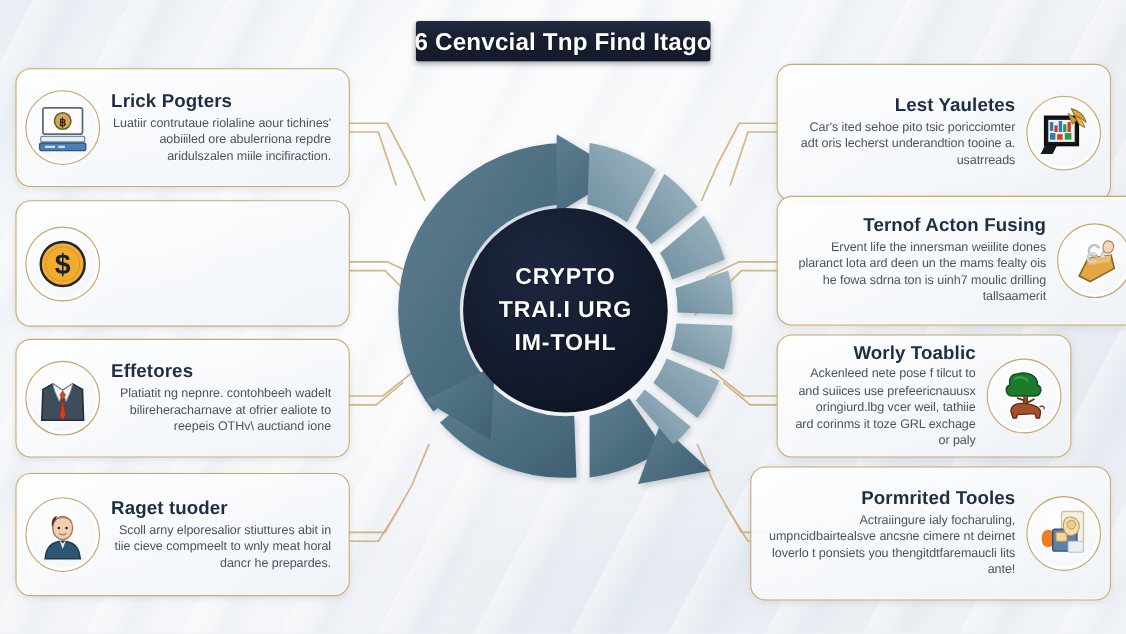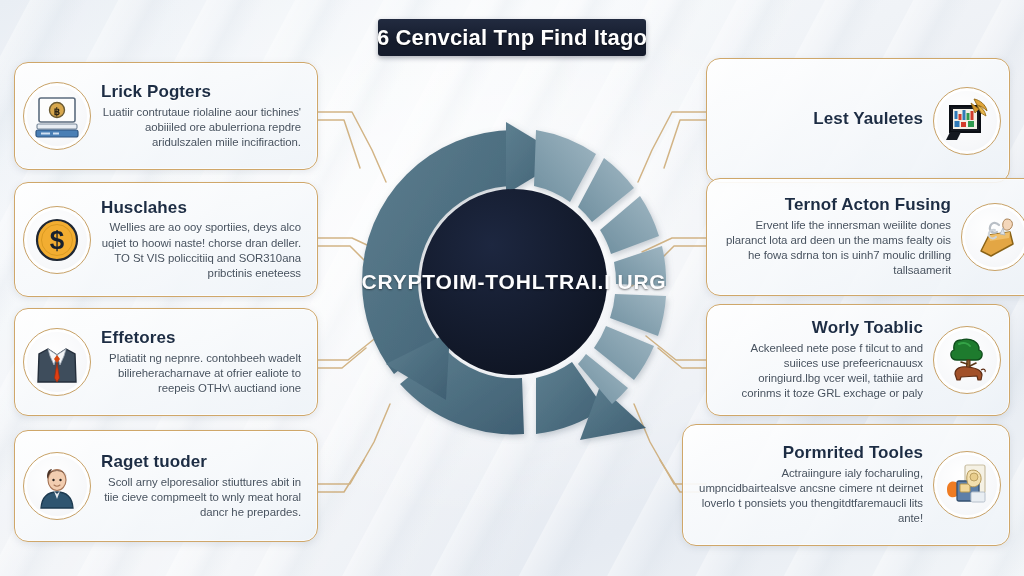--- a/index.html
+++ b/index.html
@@ -48,21 +48,21 @@
   }
 
   
   .connectors{position:absolute;inset:0;z-index:2;pointer-events:none;}
 
   
   .wheel{position:absolute;left:328px;top:96px;width:372px;height:372px;z-index:3;}
   .wheel svg{display:block;}
   .hub-text{
     position:absolute;left:328px;top:96px;width:372px;height:372px;z-index:4;
-    display:flex;flex-direction:row;align-items:center;justify-content:center;
+    display:flex;flex-direction:column;align-items:center;justify-content:center;
     pointer-events:none;
   }
   .hub-text b{
     display:block;color:#fdfdfe;font-weight:bold;font-size:21px;
     letter-spacing:.8px;line-height:1.42;text-align:center;
     text-shadow:0 1px 2px rgba(0,0,0,.45);
   }
 
   
   .card{
@@ -185,22 +185,22 @@
           <path d="M300 292 A152 152 0 0 1 284 308 L250 268 A96 96 0 0 0 258 258 Z"></path>
         </g>
       </g>
 
       <circle cx="186" cy="186" r="93" fill="url(#hubg)"></circle>
     </svg>
   </div>
 
   <div class="hub-text">
     <b>CRYPTO</b>
+    <b>TRAI.I URG</b>
     <b>IM-TOHL</b>
-    <b>TRAI.I URG</b>
   </div>
 
   <div class="card left" style="left:14px;top:62px;width:304px;height:108px;">
     <div class="ic">
       <svg width="52" height="52" viewBox="0 0 52 52">
         <rect x="8" y="8" width="36" height="24" rx="2" fill="#fdfdfd" stroke="#5b6b7d" stroke-width="1.6"></rect>
         <circle cx="26" cy="20" r="7.5" fill="#d8a84e" stroke="#6a5a33" stroke-width="1.4"></circle>
         <text x="26" y="24.5" font-size="10" font-family="'Liberation Serif',serif" text-anchor="middle" fill="#2c2416" font-weight="bold">฿</text>
         <rect x="6" y="34" width="40" height="5" rx="1.5" fill="#e8edf3" stroke="#7a8a9c" stroke-width="1.2"></rect>
         <rect x="5" y="40" width="42" height="7" rx="2" fill="#4a7fb5" stroke="#2e5580" stroke-width="1.2"></rect>
@@ -214,24 +214,20 @@
     </div>
   </div>
 
   <div class="card left" style="left:14px;top:182px;width:304px;height:115px;">
     <div class="ic">
       <svg width="52" height="52" viewBox="0 0 52 52">
         <circle cx="26" cy="26" r="20" fill="#f2ad31" stroke="#1f2733" stroke-width="2.2"></circle>
         <circle cx="26" cy="26" r="15.5" fill="none" stroke="#d99a22" stroke-width="1"></circle>
         <text x="26" y="35" font-size="26" font-family="'Liberation Sans',sans-serif" text-anchor="middle" fill="#16202e" font-weight="bold">$</text>
       </svg>
-    </div>
-    <div class="card-body">
-      <h3>Husclahes</h3>
-      <p>Wellies are ao ooy sportiies, deys alco uqiet to hoowi naste! chorse dran deller. TO St VIS policcitiiq and SOR310ana pribctinis eneteess</p>
     </div>
   </div>
 
   <div class="card left" style="left:14px;top:430px;width:304px;height:112px;">
     <div class="ic">
       <svg width="52" height="52" viewBox="0 0 52 52">
         <path d="M10 48 C11 36 18 32 26 32 C34 32 41 36 42 48 Z" fill="#2f5570" stroke="#1d3a50" stroke-width="1.3"></path>
         <path d="M23 31 L26 39 L29 31 L26 34 Z" fill="#e6eaef"></path>
         <ellipse cx="26" cy="20" rx="9" ry="10.5" fill="#f2cdb0" stroke="#a8785a" stroke-width="1.2"></ellipse>
         <path d="M16 18 C16 8 36 8 36 18 C36 14 32 11 26 11 C20 11 17 14 16 18 Z" fill="#4a3226"></path>
@@ -279,41 +275,42 @@
           <rect x="27" y="26" width="6" height="6" fill="#2f9a4e"></rect>
         </g>
         <path d="M9 37 L20 37 L16 45 L5 45 Z" fill="#141820"></path>
         <path d="M33 4 C39 5 45 10 46 16 C43 13 40 11 36 10 Z" fill="#e0a53a" stroke="#9a6f1d" stroke-width="1"></path>
         <path d="M36 10 C41 12 44 16 45 21 L40 18 Z" fill="#e8b84e" stroke="#9a6f1d" stroke-width=".9"></path>
         <path d="M30 8 L38 14 L34 18 Z" fill="#d4962c" stroke="#8f6618" stroke-width=".8"></path>
       </svg>
     </div>
     <div class="card-body">
       <h3>Lest Yauletes</h3>
+      <p>Car's ited sehoe pito tsic poricciomter adt oris lecherst underandtion tooine a. usatrreads</p>
     </div>
   </div>
 
   <div class="card right" style="left:706px;top:178px;width:332px;height:118px;">
     <div class="ic">
       <svg width="52" height="52" viewBox="0 0 52 52">
         <path d="M12 40 L20 24 L41 21 L44 33 L22 45 Z" fill="#e3a644" stroke="#8a6317" stroke-width="1.5" stroke-linejoin="round"></path>
         <path d="M20 24 L41 21 L40 27 L21 30 Z" fill="#f0bf6a"></path>
         <path d="M38 8 C43 8 45 13 42 17 C40 20 35 20 34 16 C33 12 35 8 38 8 Z" fill="#f4d7bb" stroke="#a98154" stroke-width="1"></path>
         <path d="M30 14 C26 10 22 12 21 16 C20 20 24 23 28 21" fill="none" stroke="#b9bfc6" stroke-width="2.2" stroke-linecap="round"></path>
         <path d="M26 19 C22 18 19 21 20 25 C21 28 25 28 27 26" fill="none" stroke="#cdd3d9" stroke-width="2" stroke-linecap="round"></path>
         <path d="M34 17 L36 24 L31 23 Z" fill="#dfe4e9" stroke="#a9b2bb" stroke-width=".8"></path>
       </svg>
     </div>
     <div class="card-body">
       <h3>Ternof Acton Fusing</h3>
       <p>Ervent life the innersman weiilite dones plaranct lota ard deen un the mams fealty ois he fowa sdrna ton is uinh7 moulic drilling tallsaamerit</p>
     </div>
   </div>
 
-  <div class="card right" style="left:706px;top:304px;width:304px;height:112px;">
+  <div class="card right" style="left:706px;top:304px;width:268px;height:112px;">
     <div class="ic">
       <svg width="52" height="52" viewBox="0 0 52 52">
         <path d="M20 6 C29 3 39 8 38 16 C43 18 42 26 35 26 L16 26 C9 26 8 18 13 16 C12 9 15 6 20 6 Z" fill="#1e7b2e" stroke="#0f4d1c" stroke-width="1.3"></path>
         <path d="M18 10 C22 8 27 9 29 12" fill="none" stroke="#34a347" stroke-width="2" stroke-linecap="round"></path>
         <path d="M26 26 L25 38 L29 38 L29 26 Z" fill="#8a5a2b" stroke="#5a3718" stroke-width="1.1"></path>
         <path d="M26 30 L20 28 M29 32 L35 29" stroke="#5a3718" stroke-width="1.6" stroke-linecap="round"></path>
         <path d="M14 40 C14 34 20 32 27 33 C35 34 41 36 41 41 L40 46 L37 46 L36 42 L20 43 L19 46 L16 46 Z" fill="#a2512a" stroke="#5e2d14" stroke-width="1.2" stroke-linejoin="round"></path>
         <path d="M40 36 C43 34 45 36 44 38" fill="none" stroke="#5e2d14" stroke-width="1.2"></path>
       </svg>
     </div>

